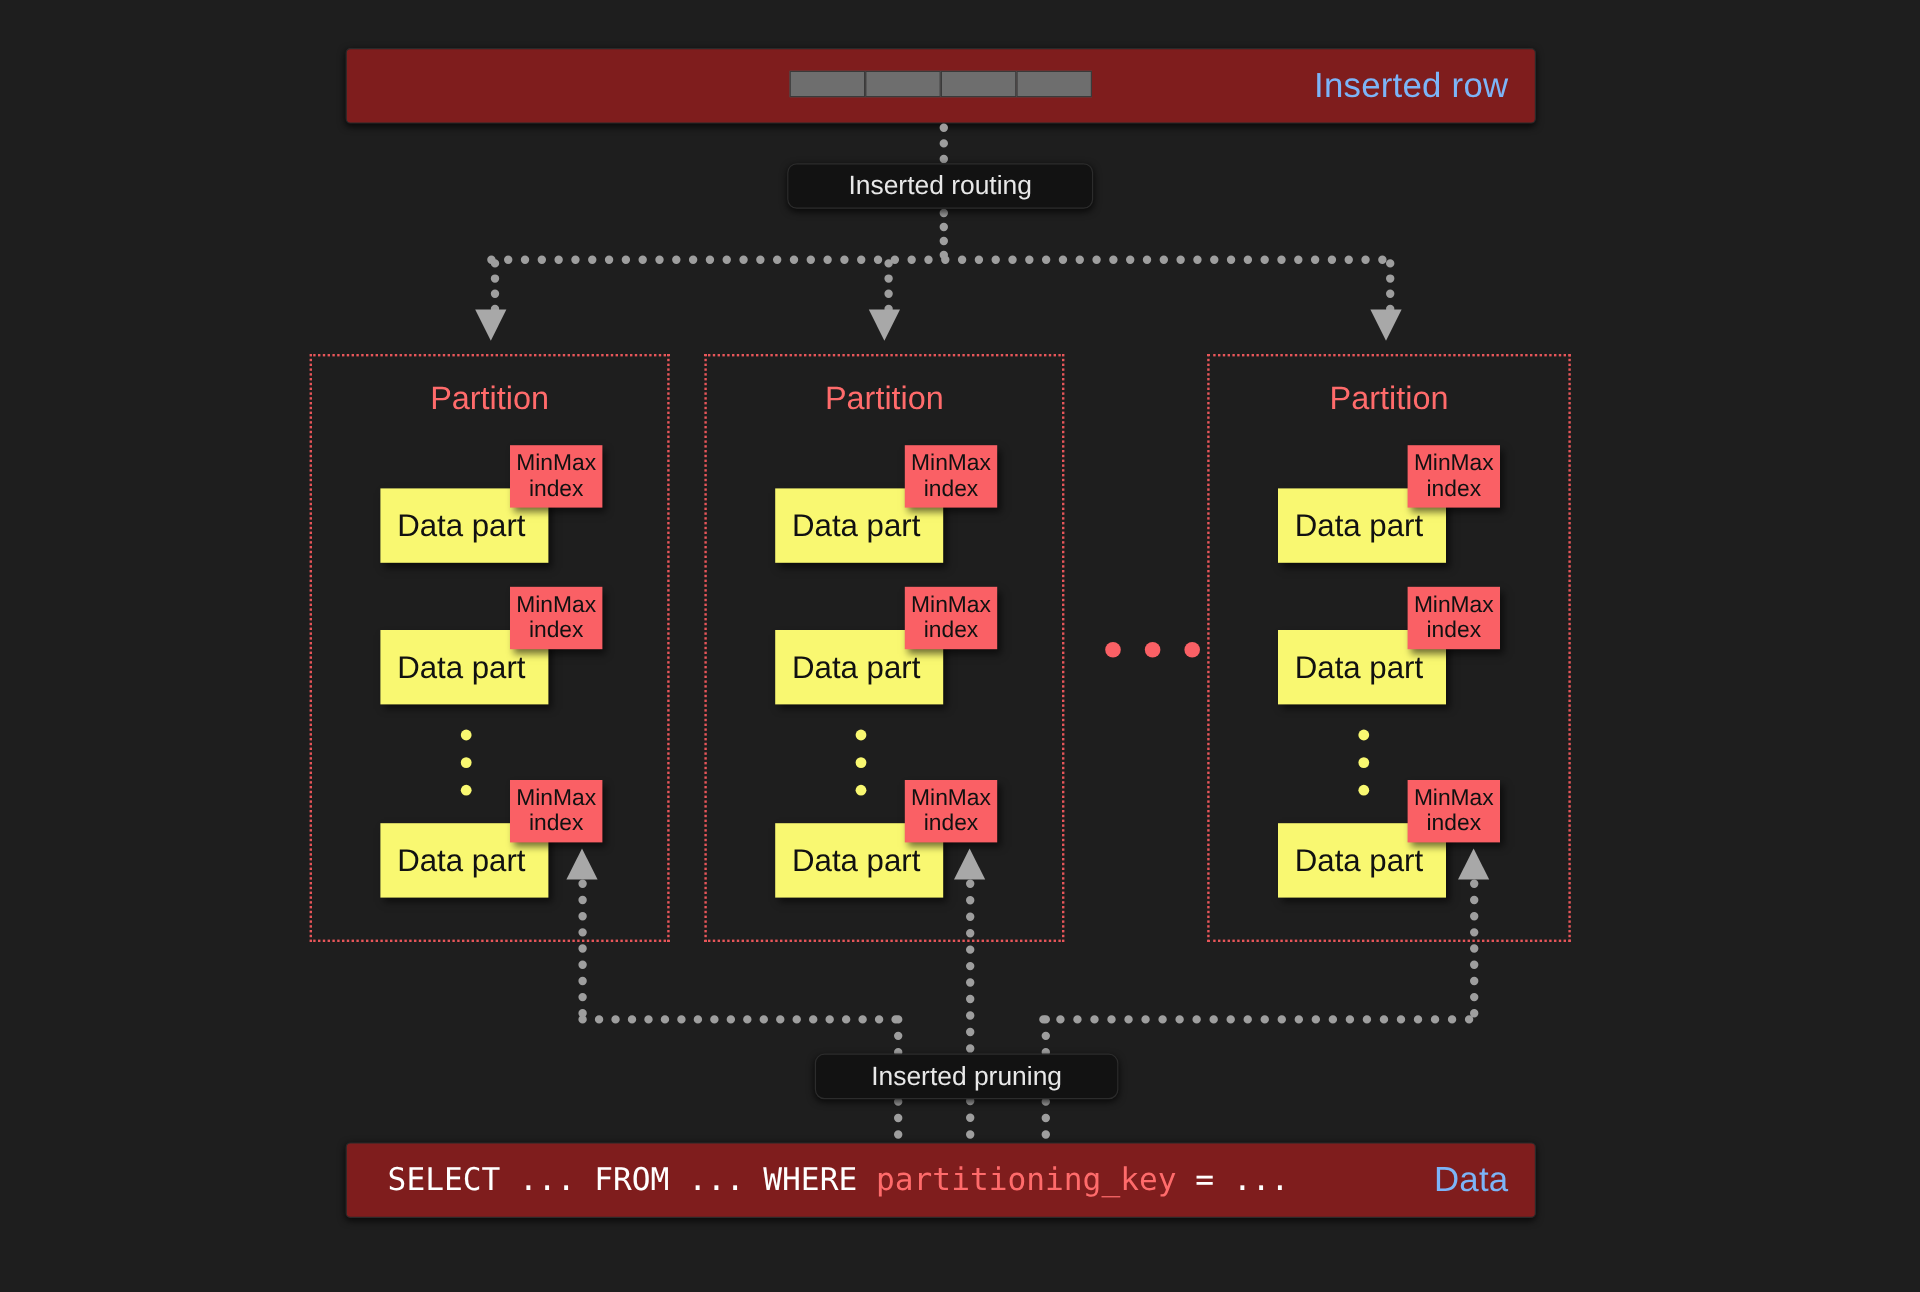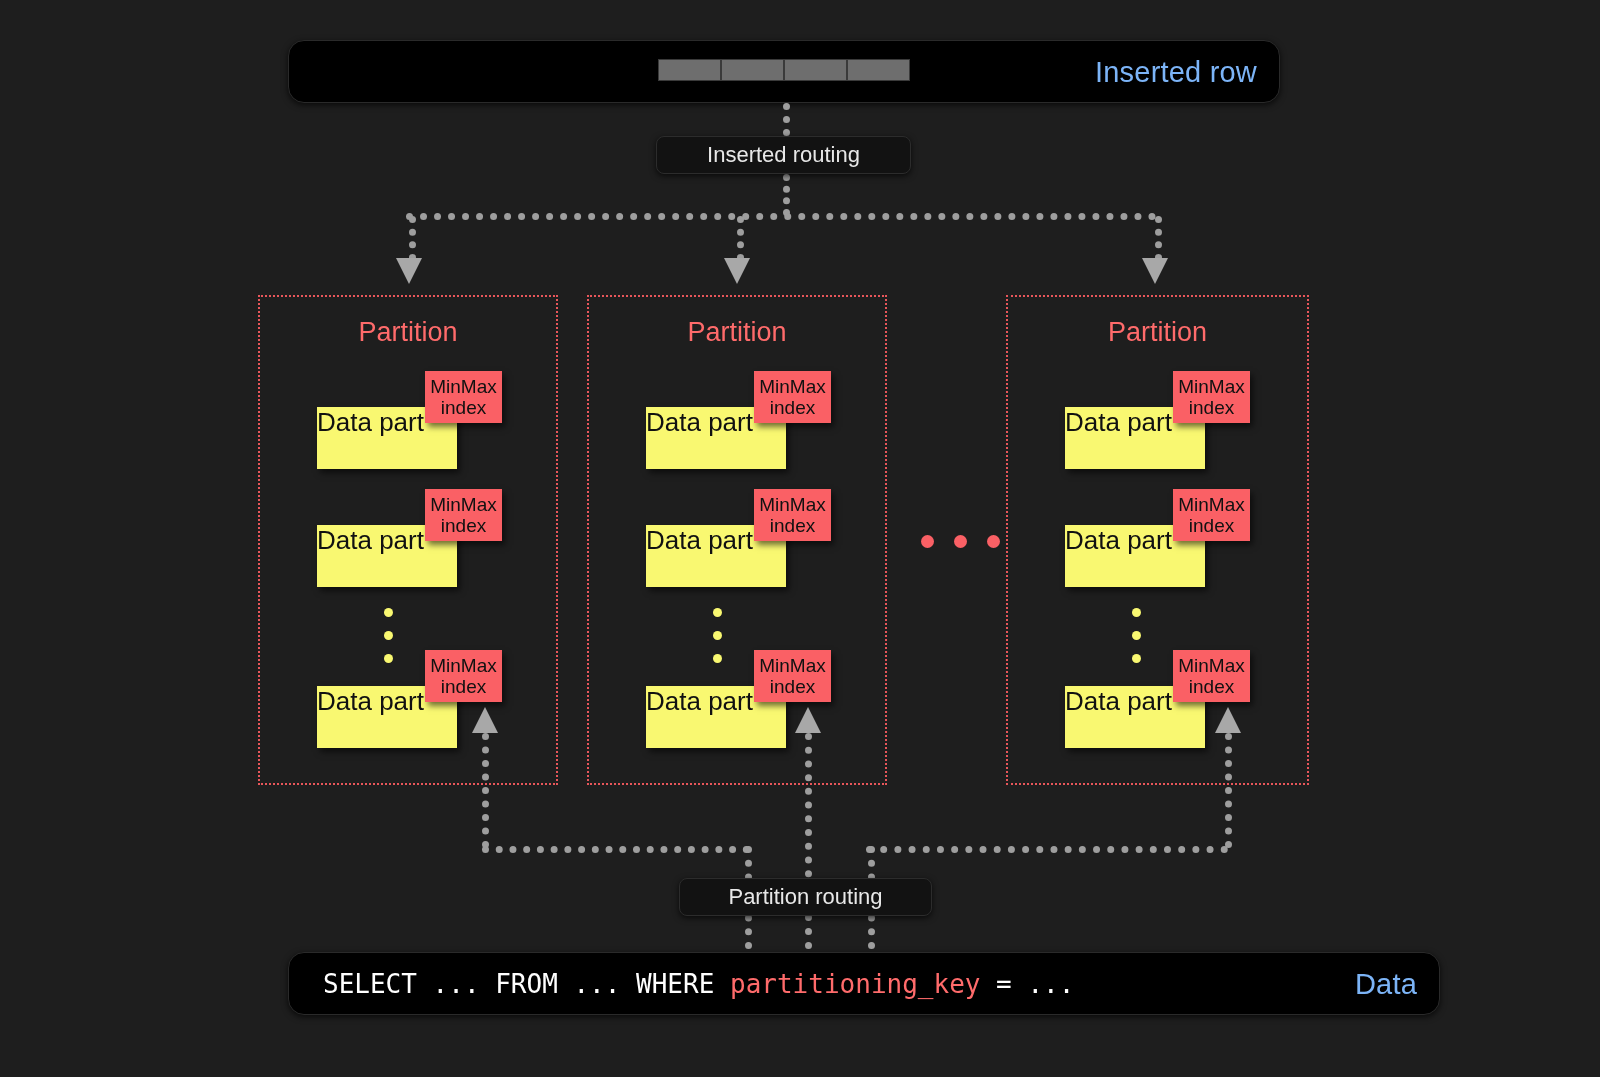--- a/index.html
+++ b/index.html
@@ -17,22 +17,22 @@
   #stage {
     position: relative;
     width: 1600px;
     height: 1077px;
     background: #1e1e1e;
   }
 
   
   .bar {
     position: absolute;
-    background: #000000;
-    border-radius: 16px;
+    background: #7f1d1d;
+    border-radius: 4px;
     box-shadow: 0 2px 6px rgba(0,0,0,0.7);
     border: 1px solid #2a2a2a;
     box-sizing: border-box;
   }
   .bar-label {
     position: absolute;
     right: 22px;
     top: 50%;
     transform: translateY(-50%);
     font-size: 29px;
@@ -99,21 +99,22 @@
     font-size: 27px;
   }
 
   
   .datapart {
     position: absolute;
     background: #f9f871;
     color: #111;
     font-size: 26px;
     display: flex;
-    align-items: flex-start;
+    align-items: center;
+    padding-left: 14px;
     box-sizing: border-box;
     box-shadow: 3px 4px 6px rgba(0,0,0,0.55);
     z-index: 2;
   }
   .minmax {
     position: absolute;
     background: #fa6065;
     color: #111;
     font-size: 19px;
     line-height: 1.12;
@@ -326,21 +327,21 @@
 
   <div class="dl-h" style="left:482px; top:846px; width:268px;"></div>
   <div class="dl-v" style="left:745px; top:846px; height:103px;"></div>
 
   <div class="dl-h" style="left:866px; top:846px; width:362px;"></div>
   <div class="dl-v" style="left:868px; top:846px; height:103px;"></div>
 
   <div class="dl-v" style="left:805px; top:886px; height:63px;"></div>
 
   <div class="pill" style="left:679px; top:878px; width:253px; height:38px;">
-    <span>Partition routing</span>
-  </div>
-
-  <div class="bar" style="left:288px; top:952px; width:1152px; height:63px;">
+    <span>Inserted pruning</span>
+  </div>
+
+  <div class="bar" style="left:288px; top:952px; width:992px; height:63px;">
     <div class="query-text"><span class="kw">SELECT ... FROM ... WHERE </span><span class="key">partitioning_key</span><span class="kw"> = ...</span></div>
     <div class="bar-label">Data</div>
   </div>
 
 </div>
 
 </body></html>

